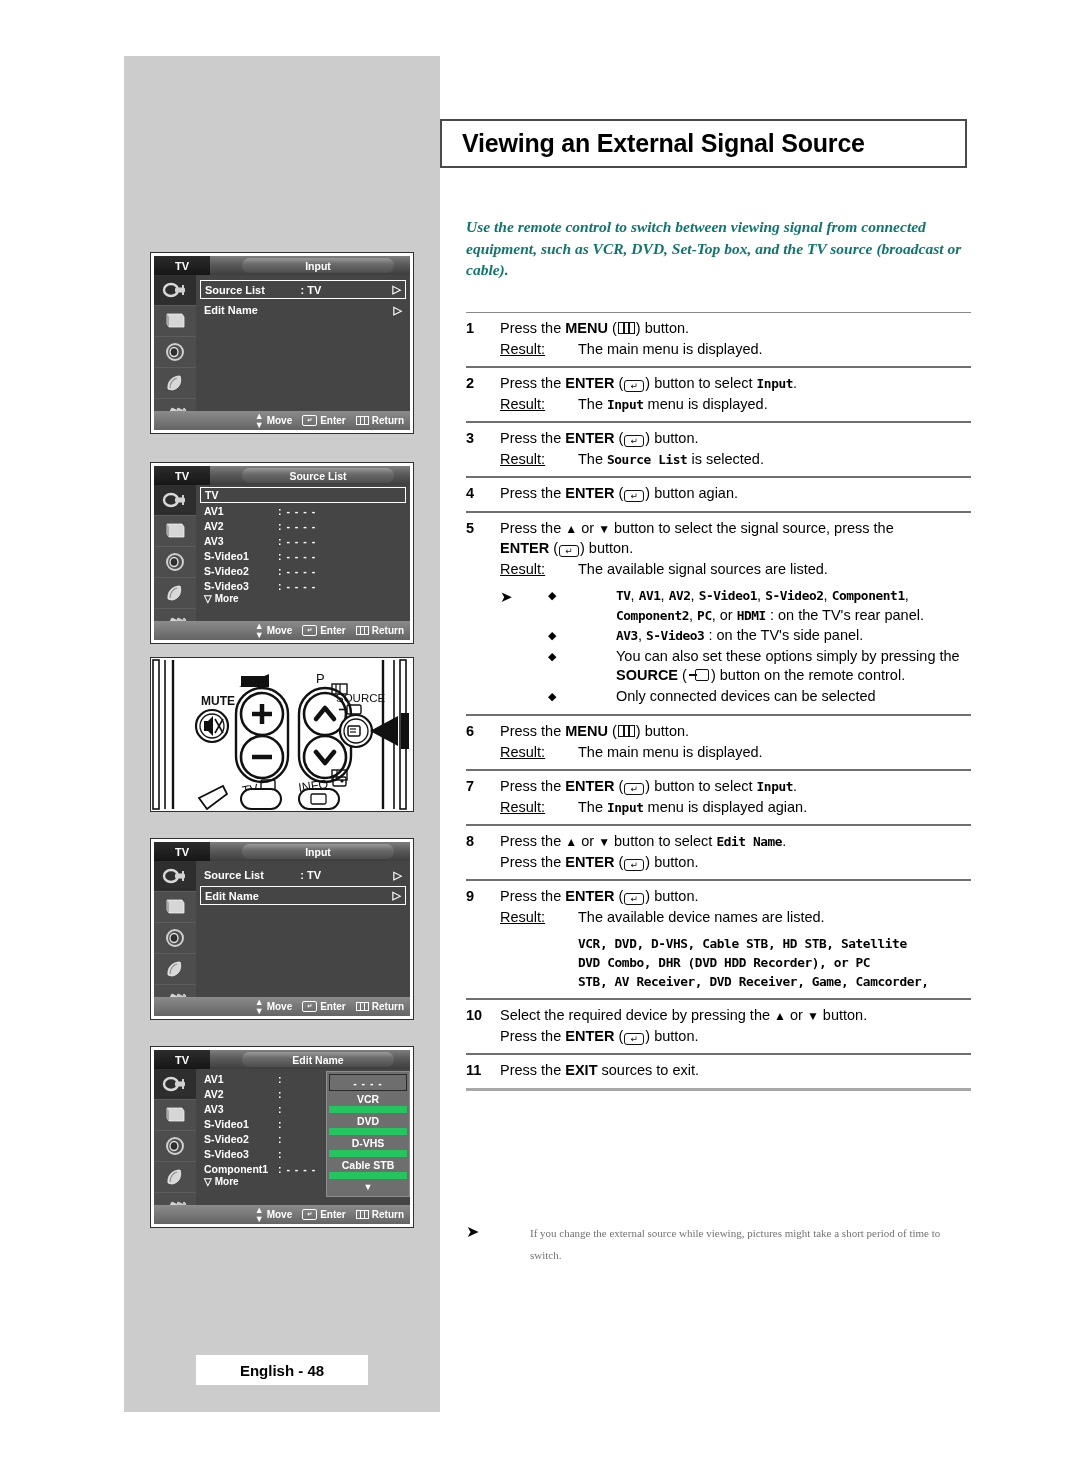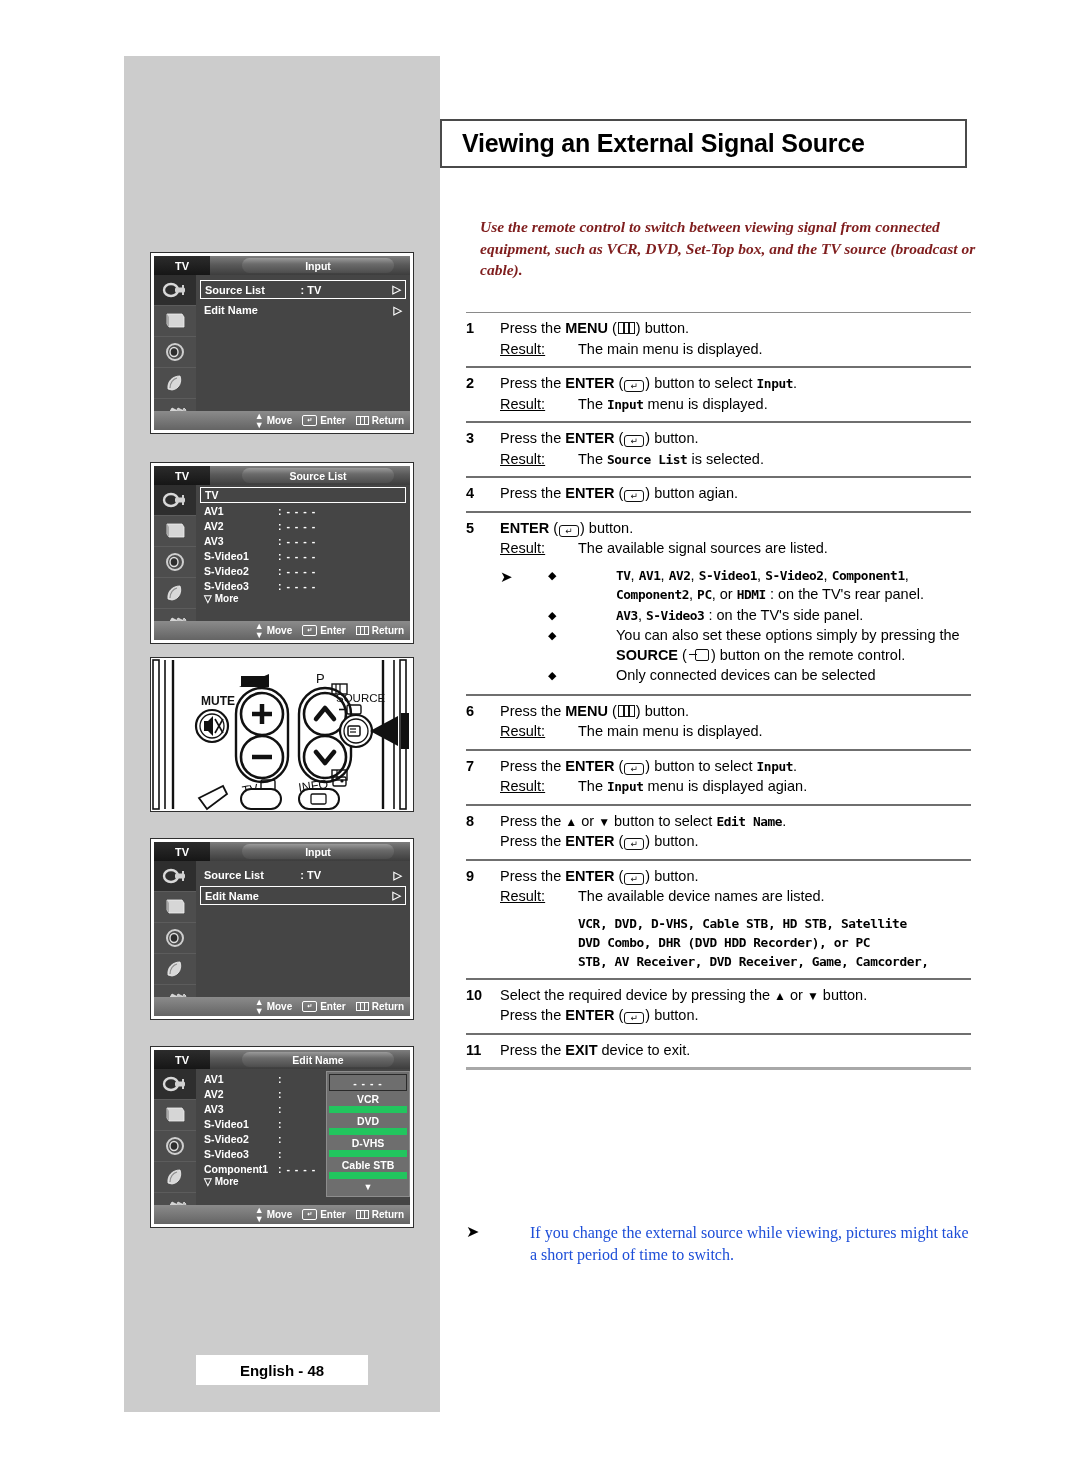--- a/index.html
+++ b/index.html
@@ -8,21 +8,21 @@
   
   #page{position:absolute;left:0;top:0;width:1080px;height:1473px;background:#fff;overflow:hidden;border-radius:8px;}
 
   .gray-panel{position:absolute;left:124px;top:56px;width:316px;height:1356px;background:#cccccc;}
 
   
   .title-box{position:absolute;left:440px;top:119px;width:527px;height:49px;background:#ffffff;border:2px solid #4a4a4a;box-sizing:border-box;display:flex;align-items:center;}
   .title-box h1{margin:0 0 0 20px;font-size:25px;font-weight:bold;color:#000;letter-spacing:-0.2px;font-family:"Liberation Sans",sans-serif;}
 
   
-  .intro{position:absolute;left:480px;top:216px;width:505px;font-style:italic;font-weight:bold;font-size:15.5px;line-height:21.5px;color:#7f1d1d;font-family:"Liberation Serif",serif;}
+  .intro{position:absolute;left:466px;top:216px;width:505px;font-style:italic;font-weight:bold;font-size:15.5px;line-height:21.5px;color:#0f766e;font-family:"Liberation Serif",serif;}
 
   
   .steps{position:absolute;left:466px;top:312px;width:505px;}
   .rule{height:2px;background:#6f6f6f;width:100%;}
   .rule.thin{height:1px;background:#8a8a8a;}
   .rule.thick{height:3px;background:#a8a8a8;}
   .step{display:flex;padding:6px 0 7px 0;}
   .step .num{width:34px;flex:0 0 34px;font-weight:bold;font-size:14.5px;color:#000;padding-top:1px;}
   .step .body{flex:1;font-size:14.5px;line-height:19.5px;color:#000;}
   .result-row{display:flex;margin-top:1px;}
@@ -46,21 +46,21 @@
   .bullets .arrowcol{width:48px;flex:0 0 48px;font-size:15px;padding-top:1px;}
   .bullets ul{margin:0;padding:0;list-style:none;}
   .bullets li{display:flex;margin-bottom:1px;}
   .bullets li .dia{width:20px;flex:0 0 20px;font-size:11px;line-height:19.5px;}
   .bullets li .txt{flex:1;font-size:14.5px;line-height:19.5px;margin-left:48px;}
 
   .devnames{margin-top:7px;margin-left:78px;line-height:19px;}
 
   .footnote{position:absolute;left:466px;top:1222px;width:505px;display:flex;}
   .footnote .arrowcol{width:64px;flex:0 0 64px;font-size:16px;}
-  .footnote .txt{flex:1;font-size:16px;line-height:22px;color:#1d4ed8;font-family:"Liberation Serif",serif;}
+  .footnote .txt{flex:1;font-size:11px;line-height:22px;color:#737373;font-family:"Liberation Serif",serif;}
 
   
   .pagenum{position:absolute;left:196px;top:1355px;width:172px;height:30px;background:#fff;display:flex;align-items:center;justify-content:center;font-size:15px;font-weight:bold;color:#000;}
 
   
   .osd{position:absolute;background:#ffffff;border:1px solid #2f2f2f;padding:3px;box-sizing:border-box;}
   .osd-in{width:100%;height:100%;background:#454545;position:relative;overflow:hidden;}
   .osd-top{height:19px;position:relative;background:linear-gradient(180deg,#7d7d7d 0%,#5a5a5a 45%,#3d3d3d 100%);}
   .osd-top .tvtag{position:absolute;left:0;top:0;width:56px;height:19px;background:linear-gradient(180deg,#2c2c2c,#161616);color:#fff;font-size:11px;font-weight:bold;display:flex;align-items:center;justify-content:center;}
   .osd-top .pill{position:absolute;left:88px;right:16px;top:2px;height:15px;border-radius:9px;background:linear-gradient(180deg,#9a9a9a 0%,#6b6b6b 40%,#4d4d4d 100%);display:flex;align-items:center;justify-content:center;color:#fff;font-size:10.5px;font-weight:bold;}
@@ -159,20 +159,21 @@
       <div class="body">
         <div><span>Press the </span><b class="kw">ENTER</b> (<span class="g-enter">↵</span><span>) button agian.</span></div>
       </div>
     </div>
 
     <div class="rule"></div>
 
     <div class="step">
       <div class="num">5</div>
       <div class="body">
+        <div><span>Press the </span><span class="tri-u">▲</span><span> or </span><span class="tri-d">▼</span><span> button to select the signal source, press the</span></div>
         <div><b class="kw">ENTER</b> (<span class="g-enter">↵</span><span>) button.</span></div>
         <div class="result-row">
           <div class="result-lab">Result:</div>
           <div class="result-txt">The available signal sources are listed.</div>
         </div>
 
         <div class="bullets">
           <div class="arrowcol">➤</div>
           <ul>
             <li>
@@ -258,21 +259,21 @@
         <div><span>Select the required device by pressing the </span><span class="tri-u">▲</span><span> or </span><span class="tri-d">▼</span><span> button.</span></div>
         <div><span>Press the </span><b class="kw">ENTER</b> (<span class="g-enter">↵</span><span>) button.</span></div>
       </div>
     </div>
 
     <div class="rule"></div>
 
     <div class="step">
       <div class="num">11</div>
       <div class="body">
-        <div><span>Press the </span><b class="kw">EXIT</b><span> device to exit.</span></div>
+        <div><span>Press the </span><b class="kw">EXIT</b><span> sources to exit.</span></div>
       </div>
     </div>
 
     <div class="rule thick"></div>
   </div>
 
   <div class="footnote">
     <div class="arrowcol">➤</div>
     <div class="txt">If you change the external source while viewing, pictures might take a short period of time to switch.</div>
   </div>

